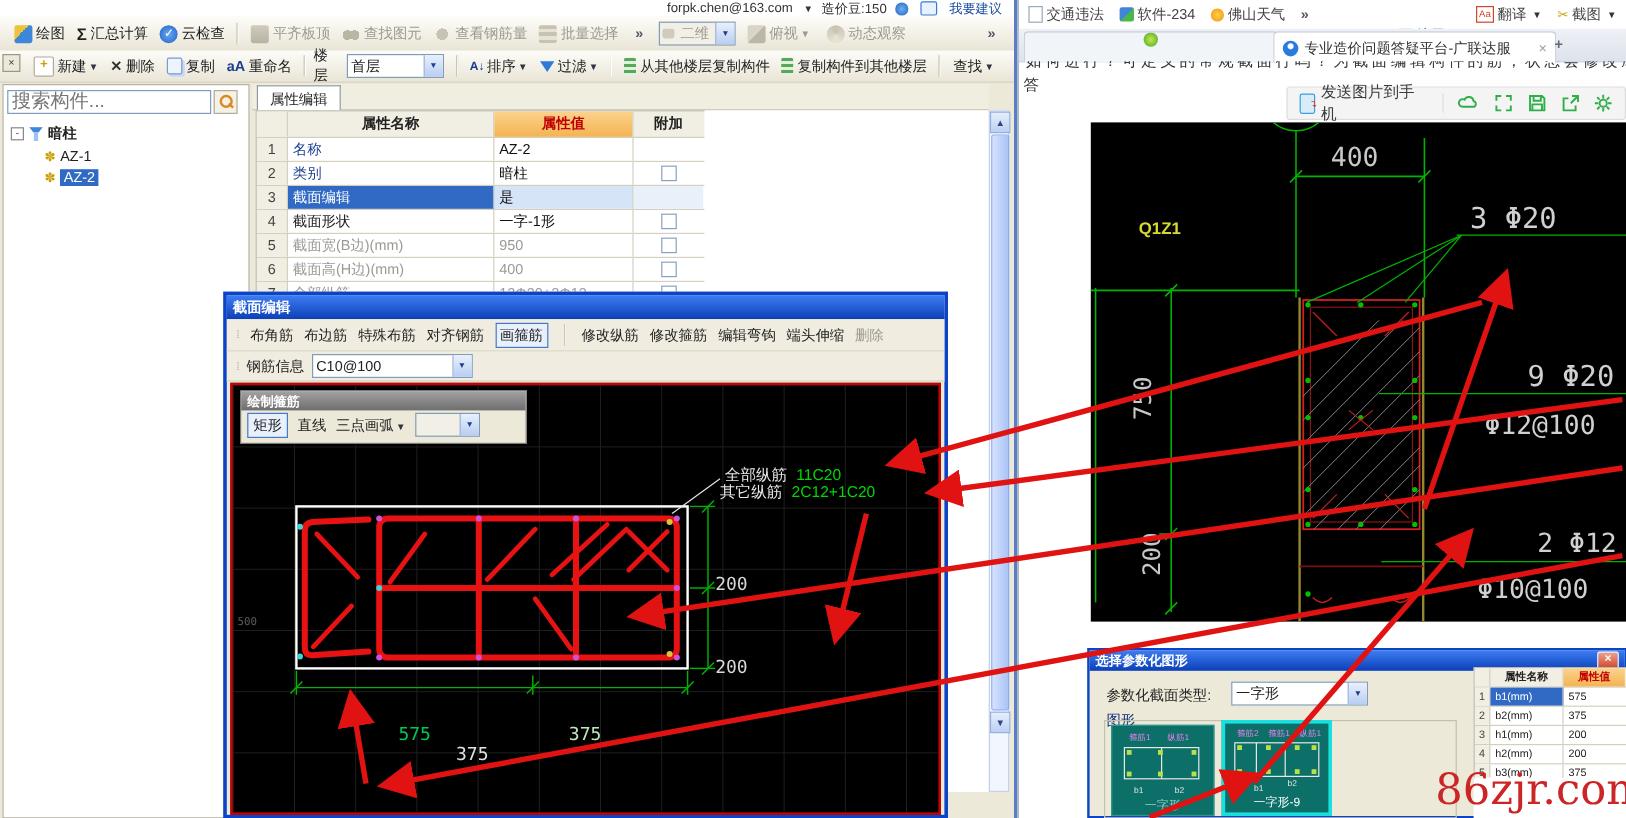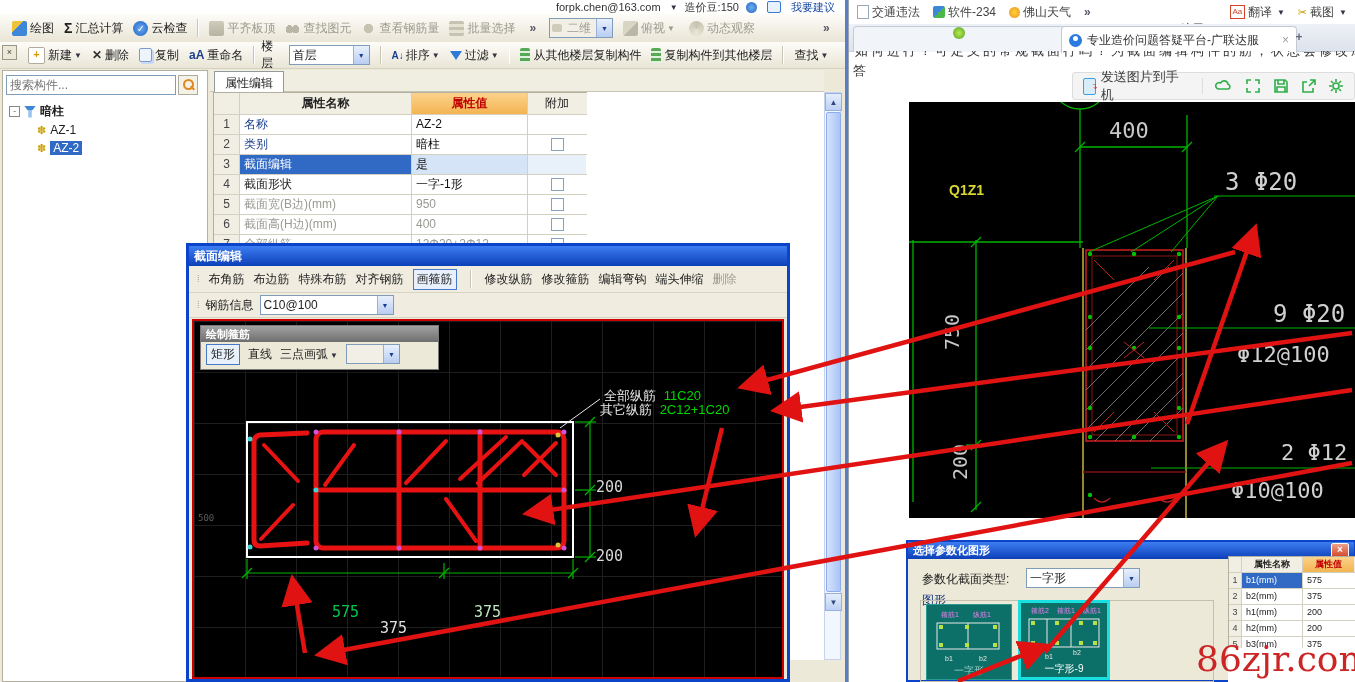--- a/index.html
+++ b/index.html
@@ -160,21 +160,21 @@
       <span class="sep"></span>
       <span class="tbtn">
         <span>查找</span>
           <span class="caret">▼</span>
         </span>
       <span class="chev" style="margin-left:16px;">»</span>
     </div>
 
     <div class="abs" style="left:2px;top:70px;width:206px;height:612px;background:#fff;border:1px solid #b4b0a0;box-sizing:border-box;">
       <div class="abs flex" style="left:3px;top:4px;gap:2px;">
-        <input style="width: 162px; height: 18px; border: 1px solid rgb(127, 157, 185); font-size: 12px; padding: 0px 3px;" placeholder="搜索构件...">
+        <input style="width: 162px; height: 18px; border: 1px solid rgb(127, 157, 185); font-size: 16px; padding: 0px 3px;" placeholder="搜索构件...">
         <span style="display:inline-block;width:18px;height:18px;border:1px solid #b0ac9c;background:#f4f1e6;position:relative;">
           <span style="position:absolute;left:4px;top:3px;width:7px;height:7px;border:2px solid #e08820;border-radius:50%;"></span>
           <span style="position:absolute;left:11px;top:11px;width:5px;height:2px;background:#e08820;transform:rotate(45deg);"></span>
         </span>
       </div>
       <div class="abs flex" style="left:6px;top:32px;gap:4px;">
         <span style="width:9px;height:9px;border:1px solid #888;background:#fff;font-size:8px;line-height:8px;text-align:center;color:#333;">-</span>
         <span style="display:inline-block;width:12px;height:12px;background:linear-gradient(#3d86d8 0 4px,#9cc4ee 4px);clip-path:polygon(0 0,100% 0,65% 45%,65% 100%,35% 100%,35% 45%);"></span>
         <span style="font-weight:bold;">暗柱</span>
       </div>
@@ -189,21 +189,21 @@
     </div>
 
     <div class="abs" style="left:210px;top:70px;width:614px;height:22px;background:#f0ede1;border-bottom:1px solid #c8c4b4;box-sizing:border-box;"></div>
     <div class="abs" style="left:214px;top:71px;height:21px;background:#fff;border:1px solid #919b9c;border-bottom:none;padding:3px 10px 0;box-sizing:border-box;"><span>属性编辑</span></div>
 
     <div class="abs pgrid" style="left:213px;top:92px;width:374px;height:154px;">
       <div class="prow" style="height:21px;line-height:21px;background:#f1efe3;font-weight:bold;">
         <div class="pc no"></div>
         <div class="pc nm" style="color:#222;text-align:center;">属性名称</div>
         <div class="pc vl" style="background:linear-gradient(#fbd28c,#f4b452);color:#c00000;text-align:center;">属性值</div>
-        <div class="pc ex" style="font-weight:normal;">附加</div>
+        <div class="pc ex" style="font-weight:bold;">附加</div>
       </div>
       <div class="prow">
         <div class="pc no">1</div>
         <div class="pc nm">名称</div>
         <div class="pc vl">AZ-2</div>
         <div class="pc ex"></div>
       </div>
       <div class="prow">
         <div class="pc no">2</div>
         <div class="pc nm">类别</div>

